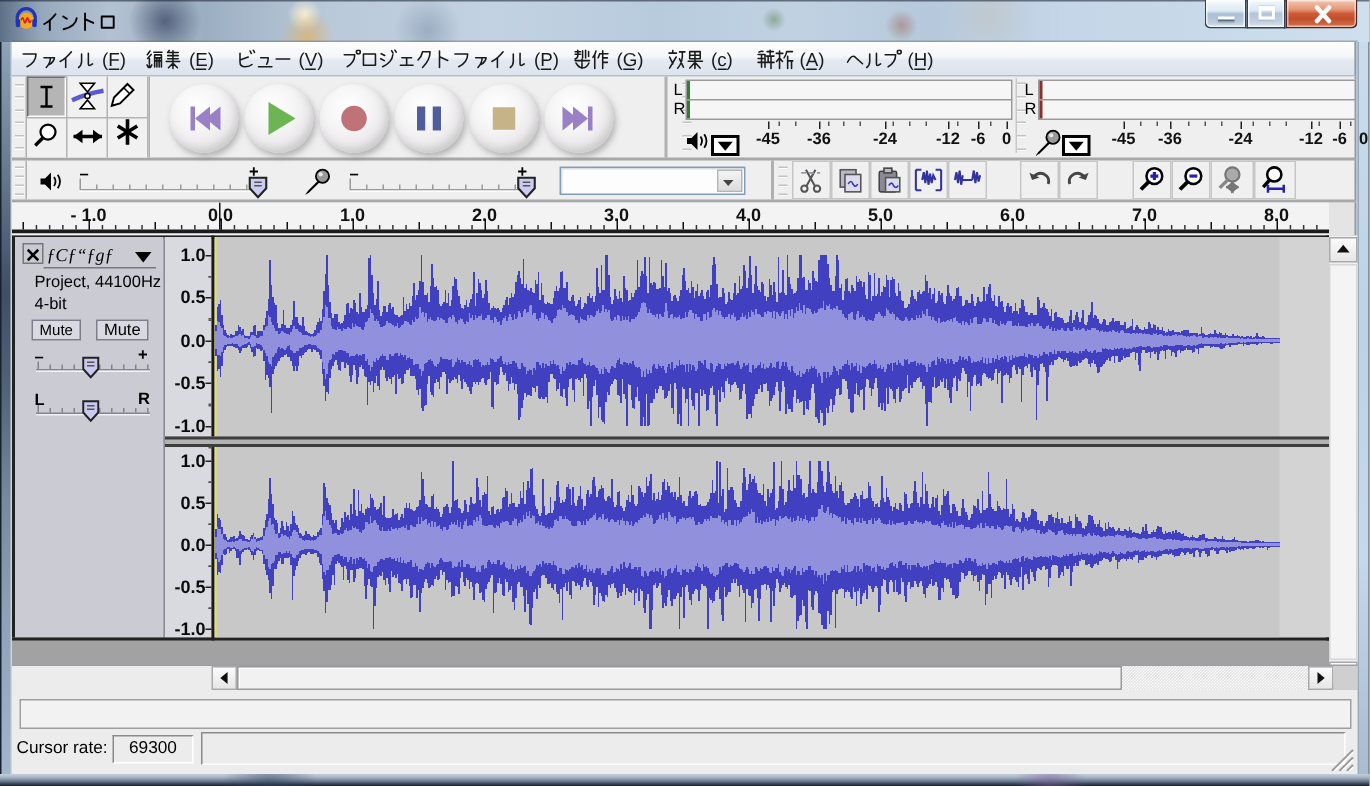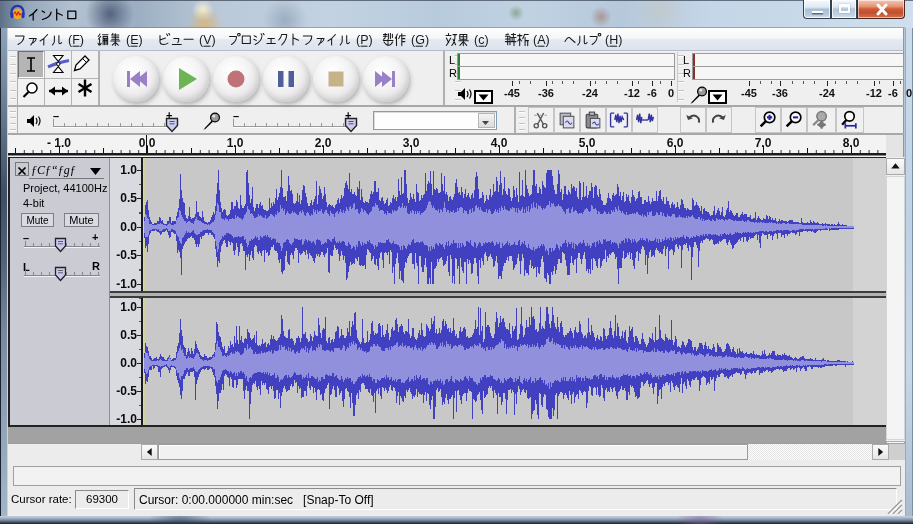--- a/index.html
+++ b/index.html
@@ -709,21 +709,20 @@
 <div class="abs" style="left:158px;top:444px;width:590px;height:16px;background:#f1f1f1;border:1px solid #9a9a9a;box-shadow:inset 1px 1px 0 #fff"></div>
 <div class="abs" style="left:872px;top:444px;width:17px;height:16px;background:linear-gradient(#fbfbfb,#e6e6e6);border:1px solid #aaa"><svg width="15" height="14" viewBox="0 0 16 16">
         <path d="M11,8 l-5.5,-4.5 v9 z" fill="#111"></path>
       </svg></div>
 <div class="abs" style="left:889px;top:444px;width:16px;height:16px;background:#cfcfcf"></div>
 <div class="abs" style="left:8px;top:460px;width:897px;height:56px;background:#ececec"></div>
 <div class="abs" style="left:13px;top:466px;width:888px;height:20px;background:#f2f2f2;border:1px solid #9f9f9f"></div>
 <div class="abs" style="left:11px;top:493px;font-size:11.5px;color:#000">Cursor rate:</div>
 <div class="abs" style="left:75px;top:490px;width:54px;height:19px;background:#ececec;border:1px solid #8a8a8a;border-right-color:#fff;border-bottom-color:#fff;text-align:center;font-size:11.5px;line-height:17px">69300</div>
 <div class="abs" style="left:134px;top:488px;width:763px;height:22px;border:1px solid #8a8a8a;border-right-color:#fff;border-bottom-color:#fff"></div>
-<div class="abs" style="left:139px;top:493px;font-size:12px;color:#000">Cursor: 0:00.000000 min:sec&nbsp;&nbsp; [Snap-To Off]</div>
 <svg class="abs" style="left:886px;top:498px" width="17" height="16" viewBox="0 0 17 16">
 <g stroke="#999" stroke-width="1.5">
         <path d="M16,2 L2,16"></path>
         <path d="M16,7 L7,16"></path>
         <path d="M16,12 L12,16"></path>
       </g>
 <g stroke="#fff" stroke-width="1">
         <path d="M16,3.5 L3.5,16"></path>
         <path d="M16,8.5 L8.5,16"></path>
         <path d="M16,13.5 L13.5,16"></path>

